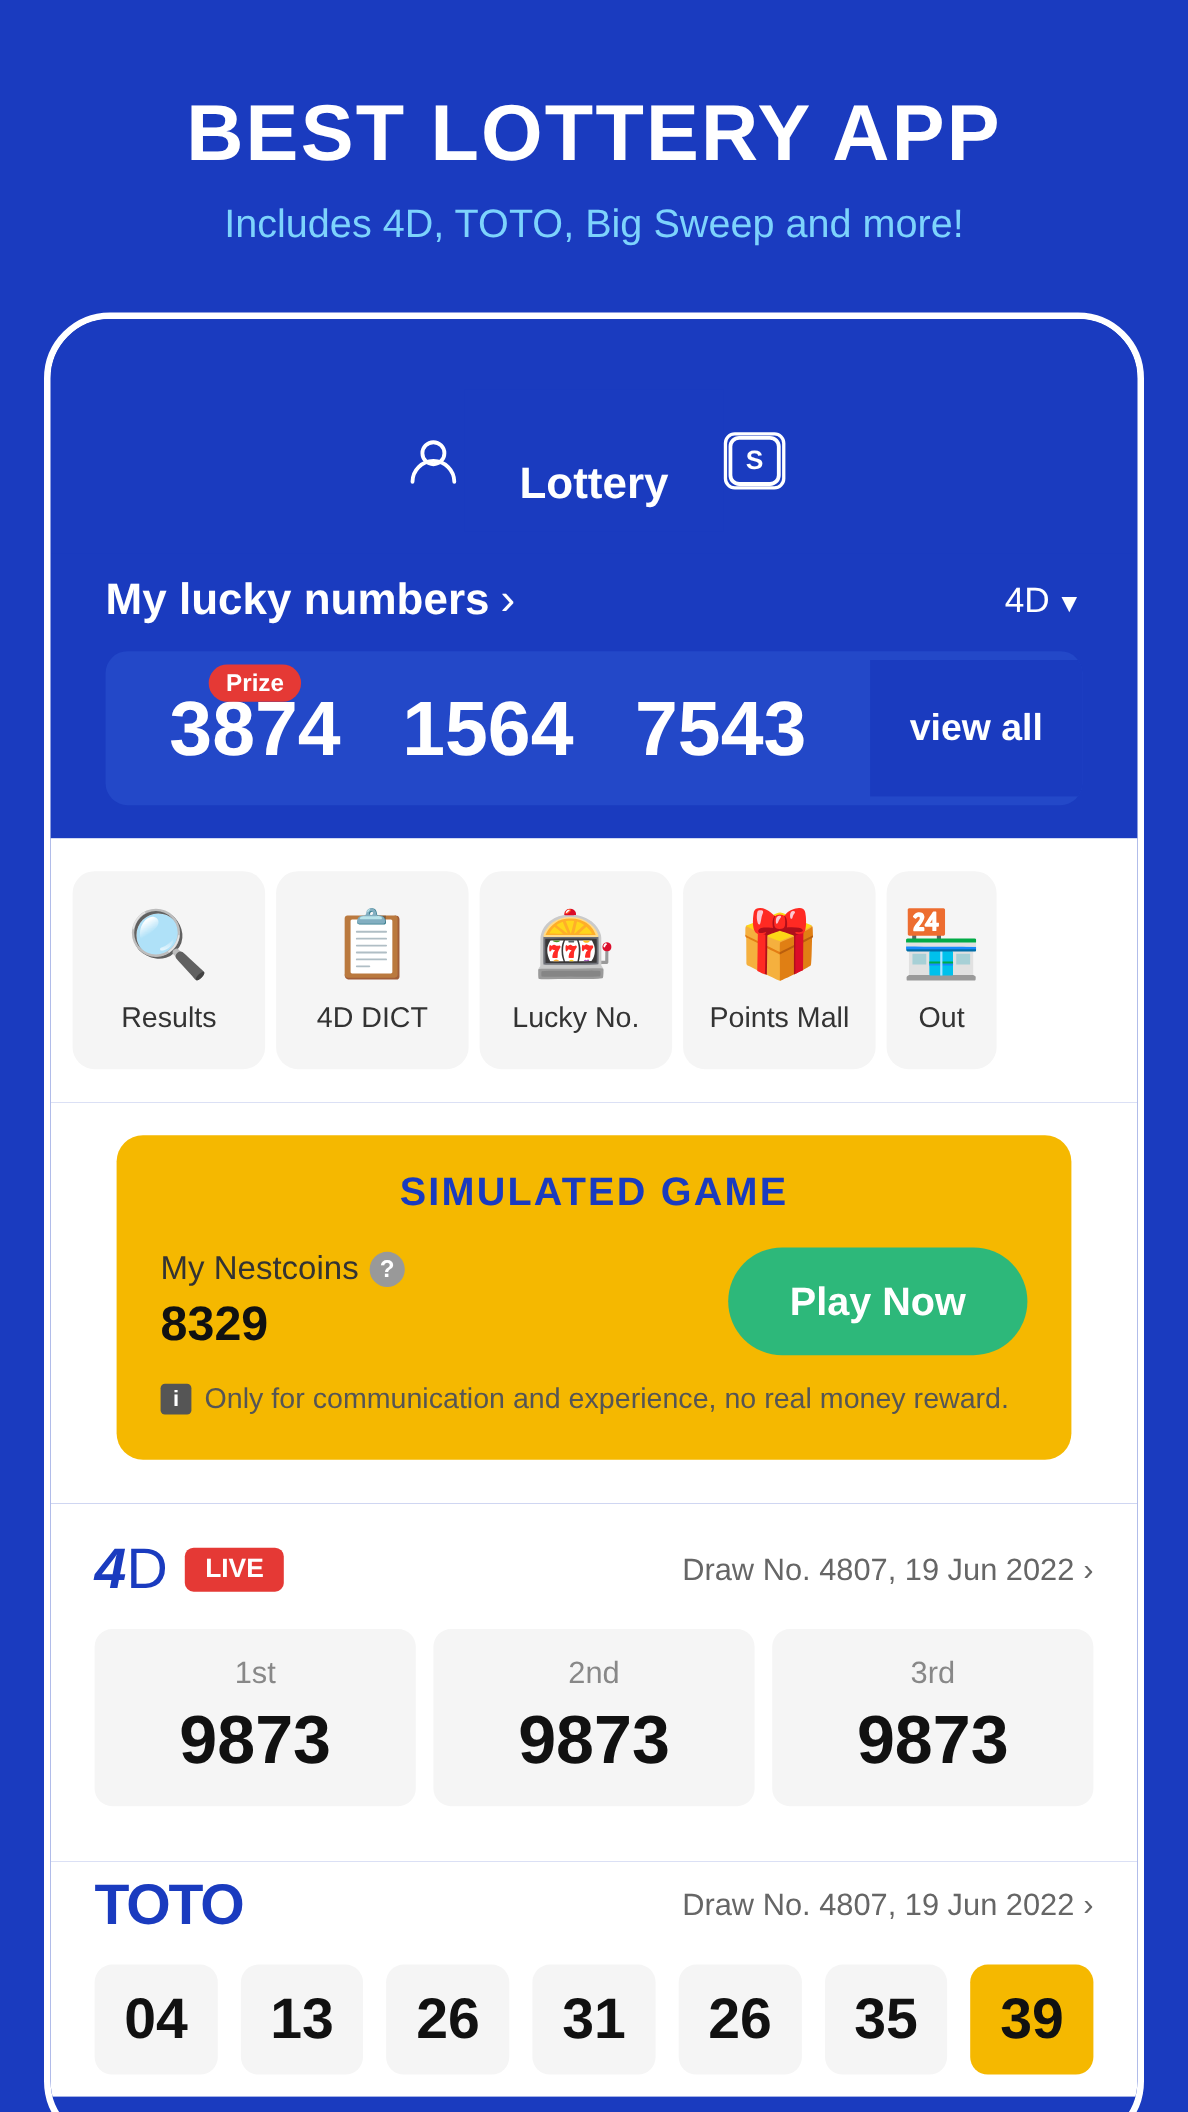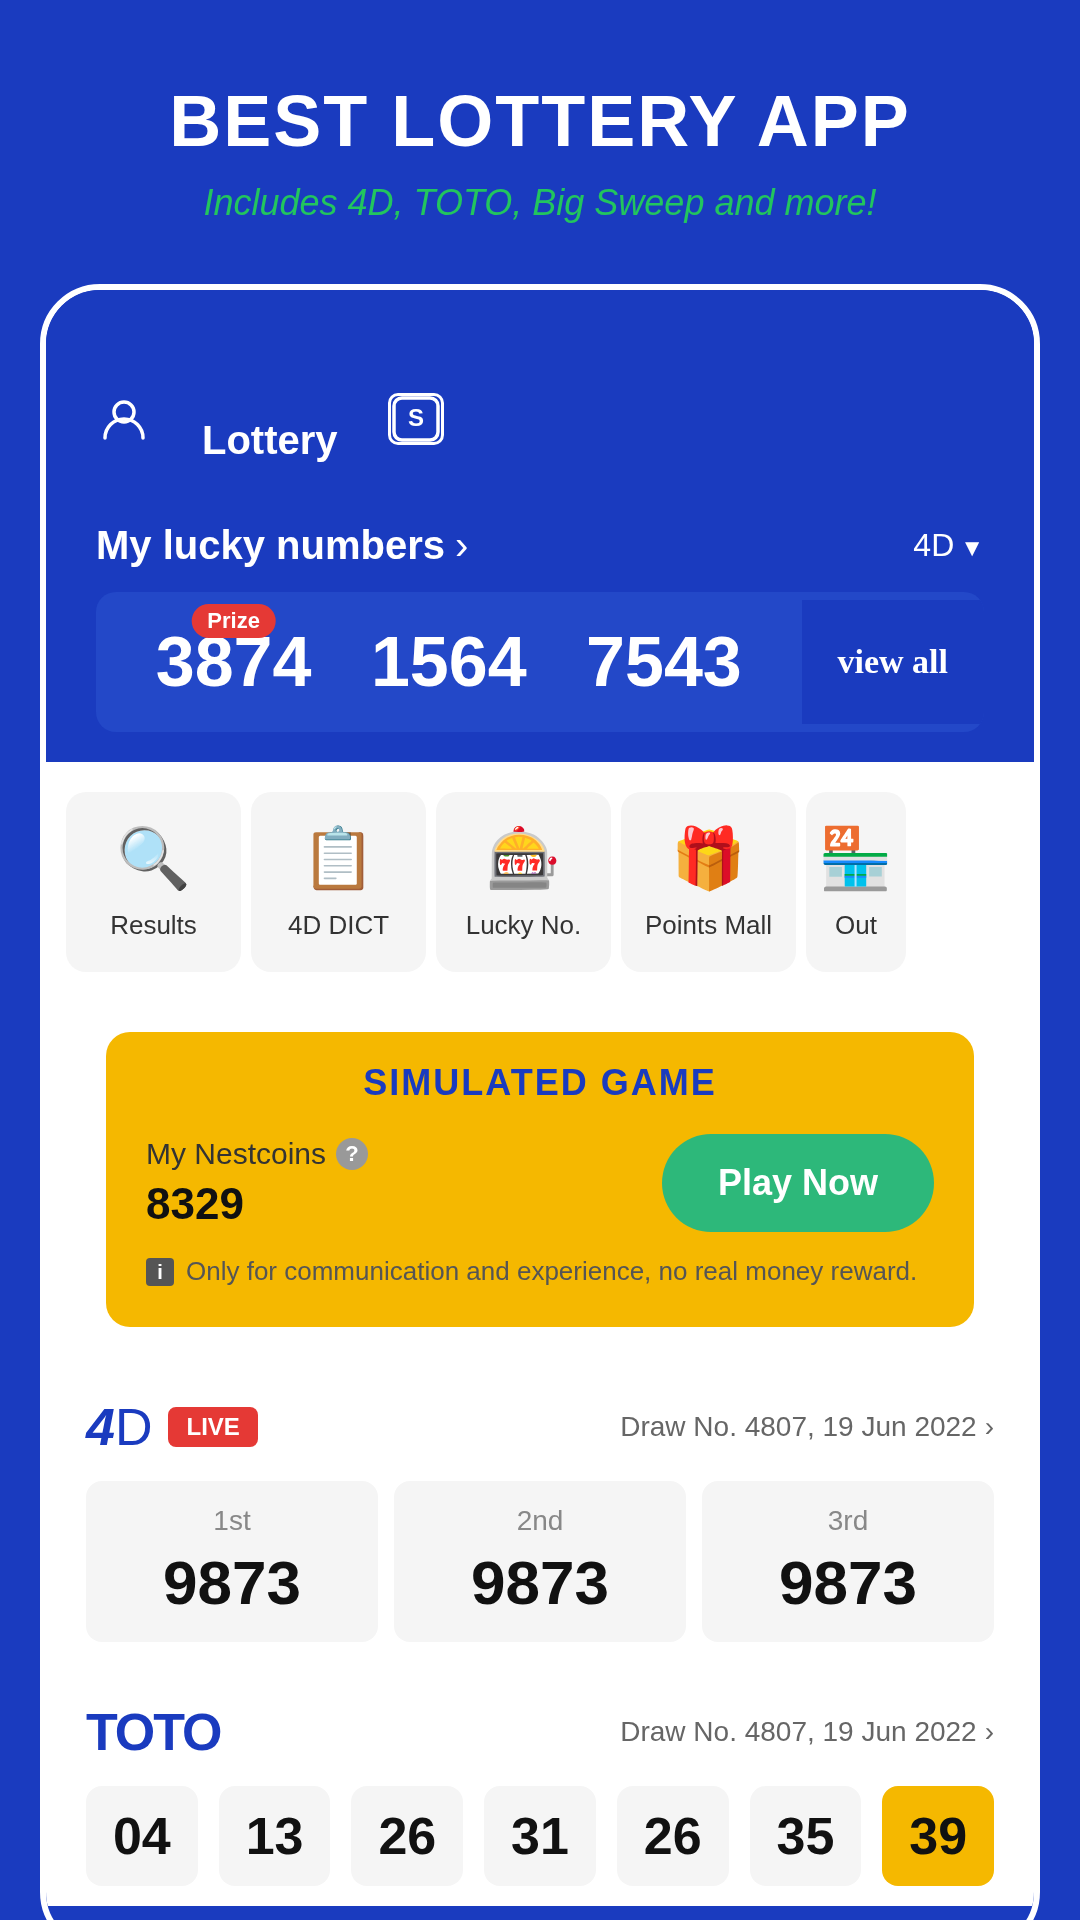--- a/index.html
+++ b/index.html
@@ -18,42 +18,41 @@
       text-align: center;
     }
     .top-header h1 {
       color: #ffffff;
       font-size: 72px;
       font-weight: 900;
       letter-spacing: 2px;
       margin-bottom: 20px;
     }
     .top-header p {
-      color: #22c55e;
+      color: #7dd3fc;
       font-size: 36px;
       font-weight: 400;
-      font-style: italic;
     }
 
     
     .app-card {
       background: #1a3bbf;
       border: 6px solid #ffffff;
       border-radius: 60px;
       margin: 20px 40px 0;
       padding: 0 0 40px;
       overflow: hidden;
     }
 
     
     .app-navbar {
       background: #1a3bbf;
       display: flex;
       align-items: center;
-      justify-content: flex-start;
+      justify-content: center;
       padding: 64px 50px 20px;
     }
     .app-navbar .nav-title {
       color: #ffffff;
       font-size: 40px;
       font-weight: 700;
     }
     .nav-icon {
       width: 56px;
       height: 56px;
@@ -147,21 +146,20 @@
       font-weight: 600;
       padding: 40px 36px;
       display: flex;
       align-items: center;
       justify-content: center;
       text-align: center;
       cursor: pointer;
       min-width: 130px;
       line-height: 1.3;
       border: none;
-      font-family: Liberation Serif, serif;
     }
 
     
     .quick-menu {
       background: #ffffff;
       padding: 30px 20px;
       display: flex;
       align-items: center;
       gap: 10px;
       overflow: hidden;

